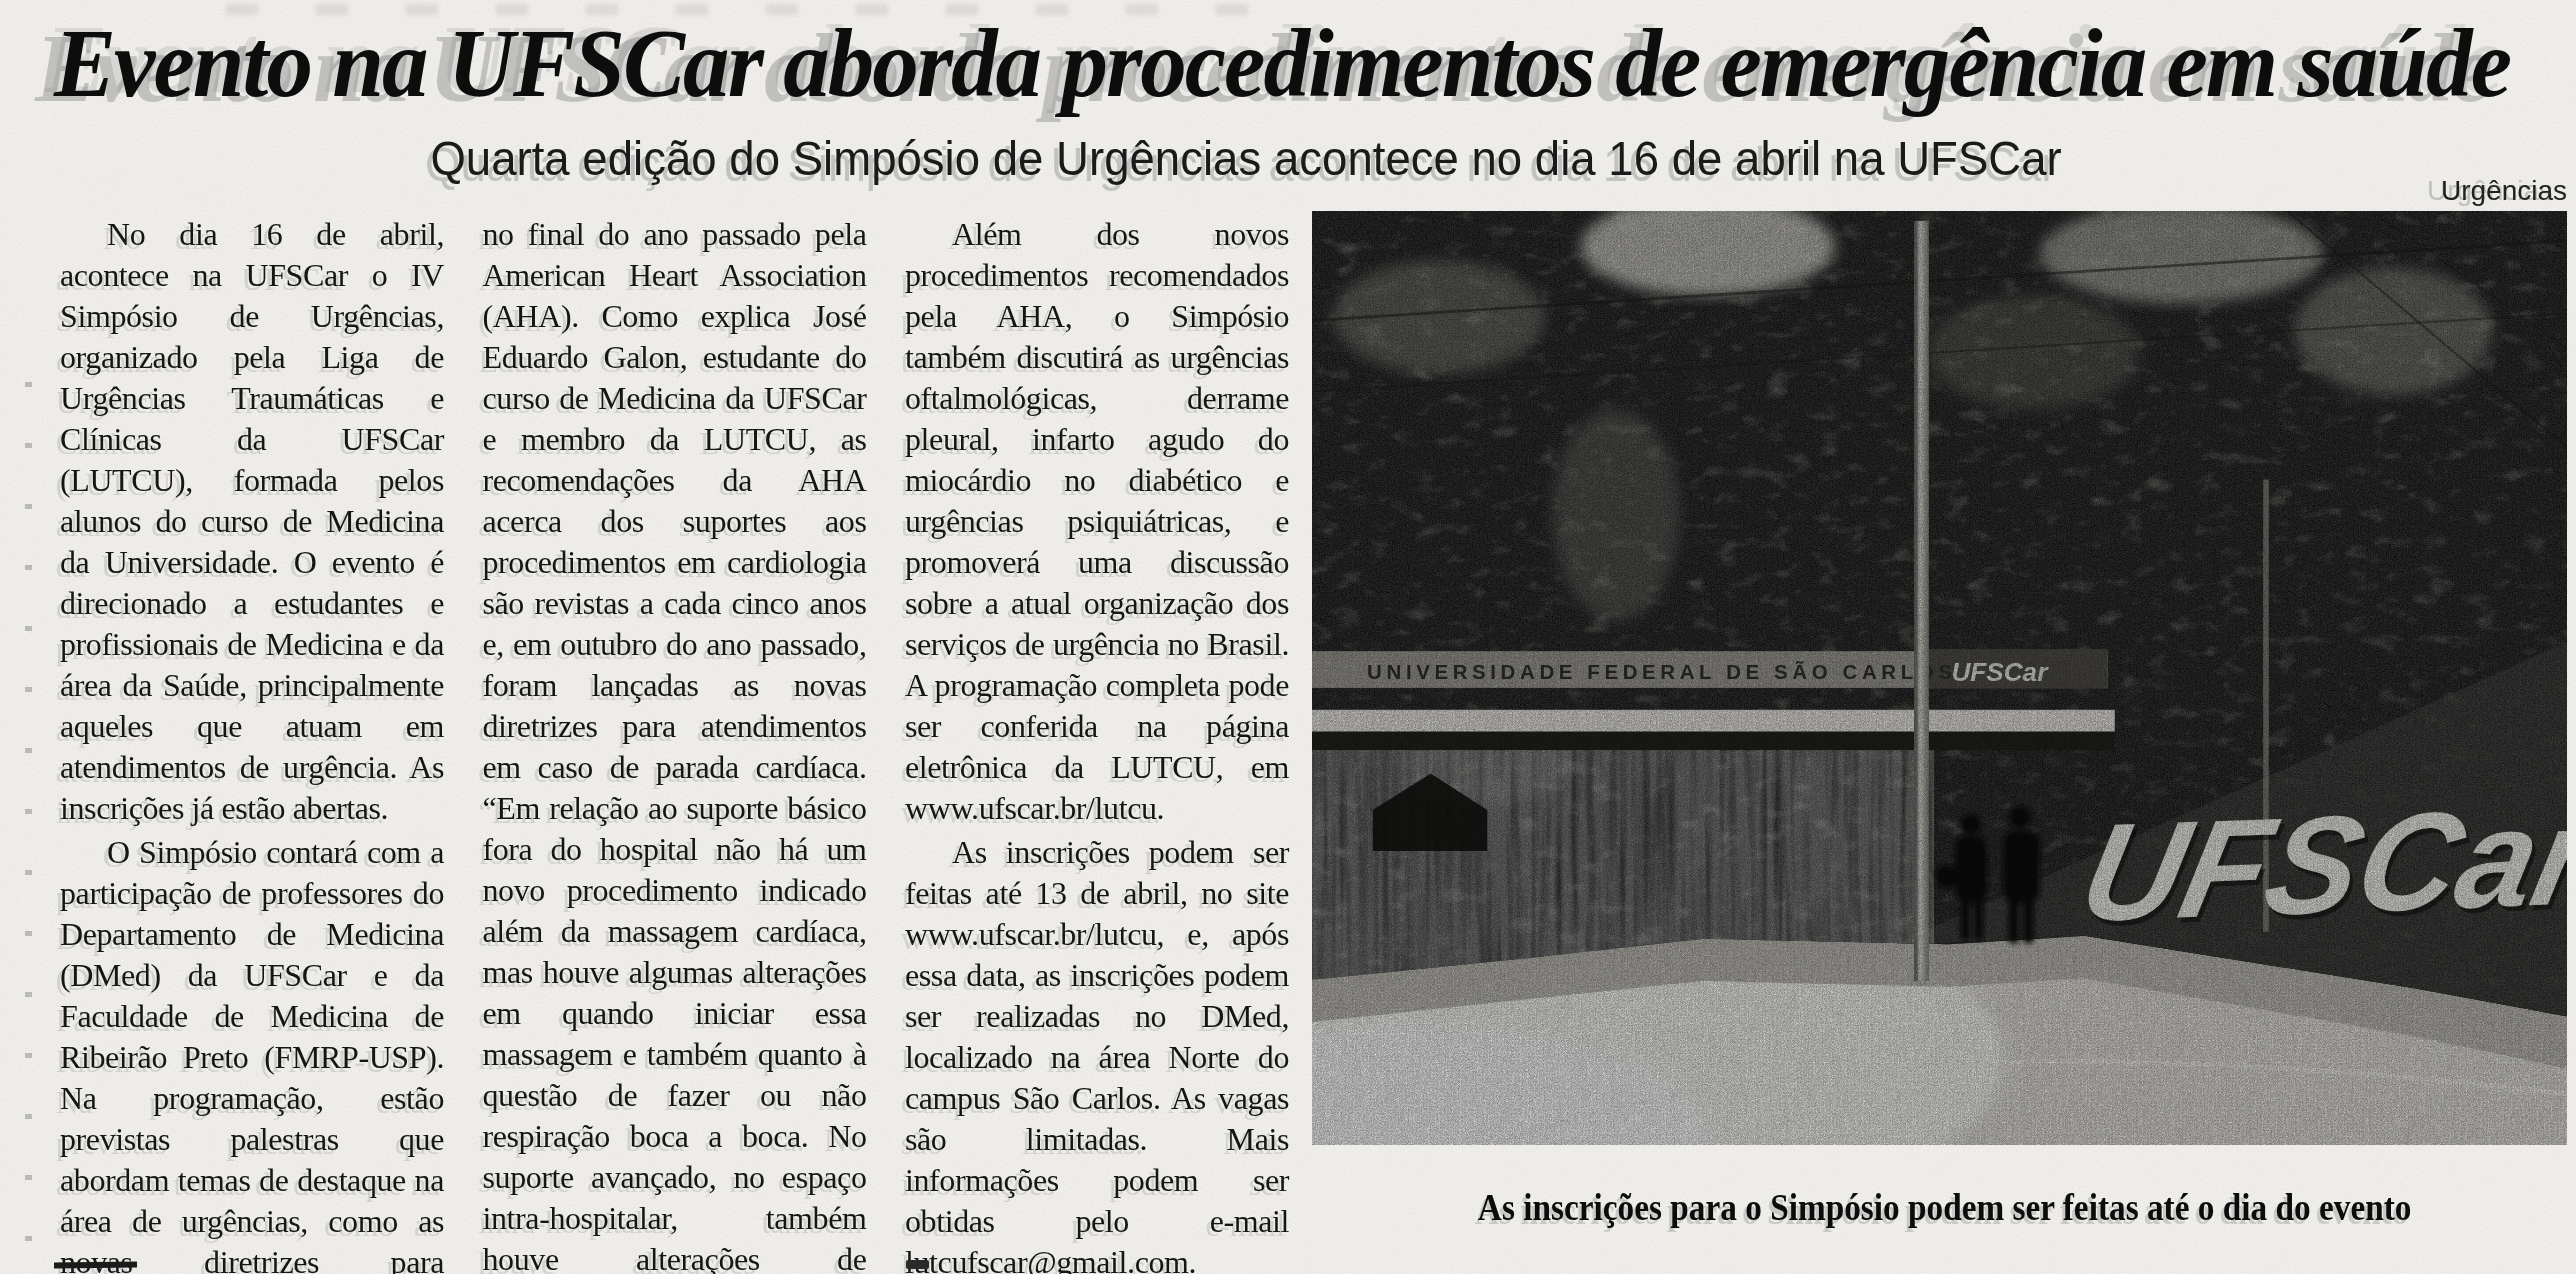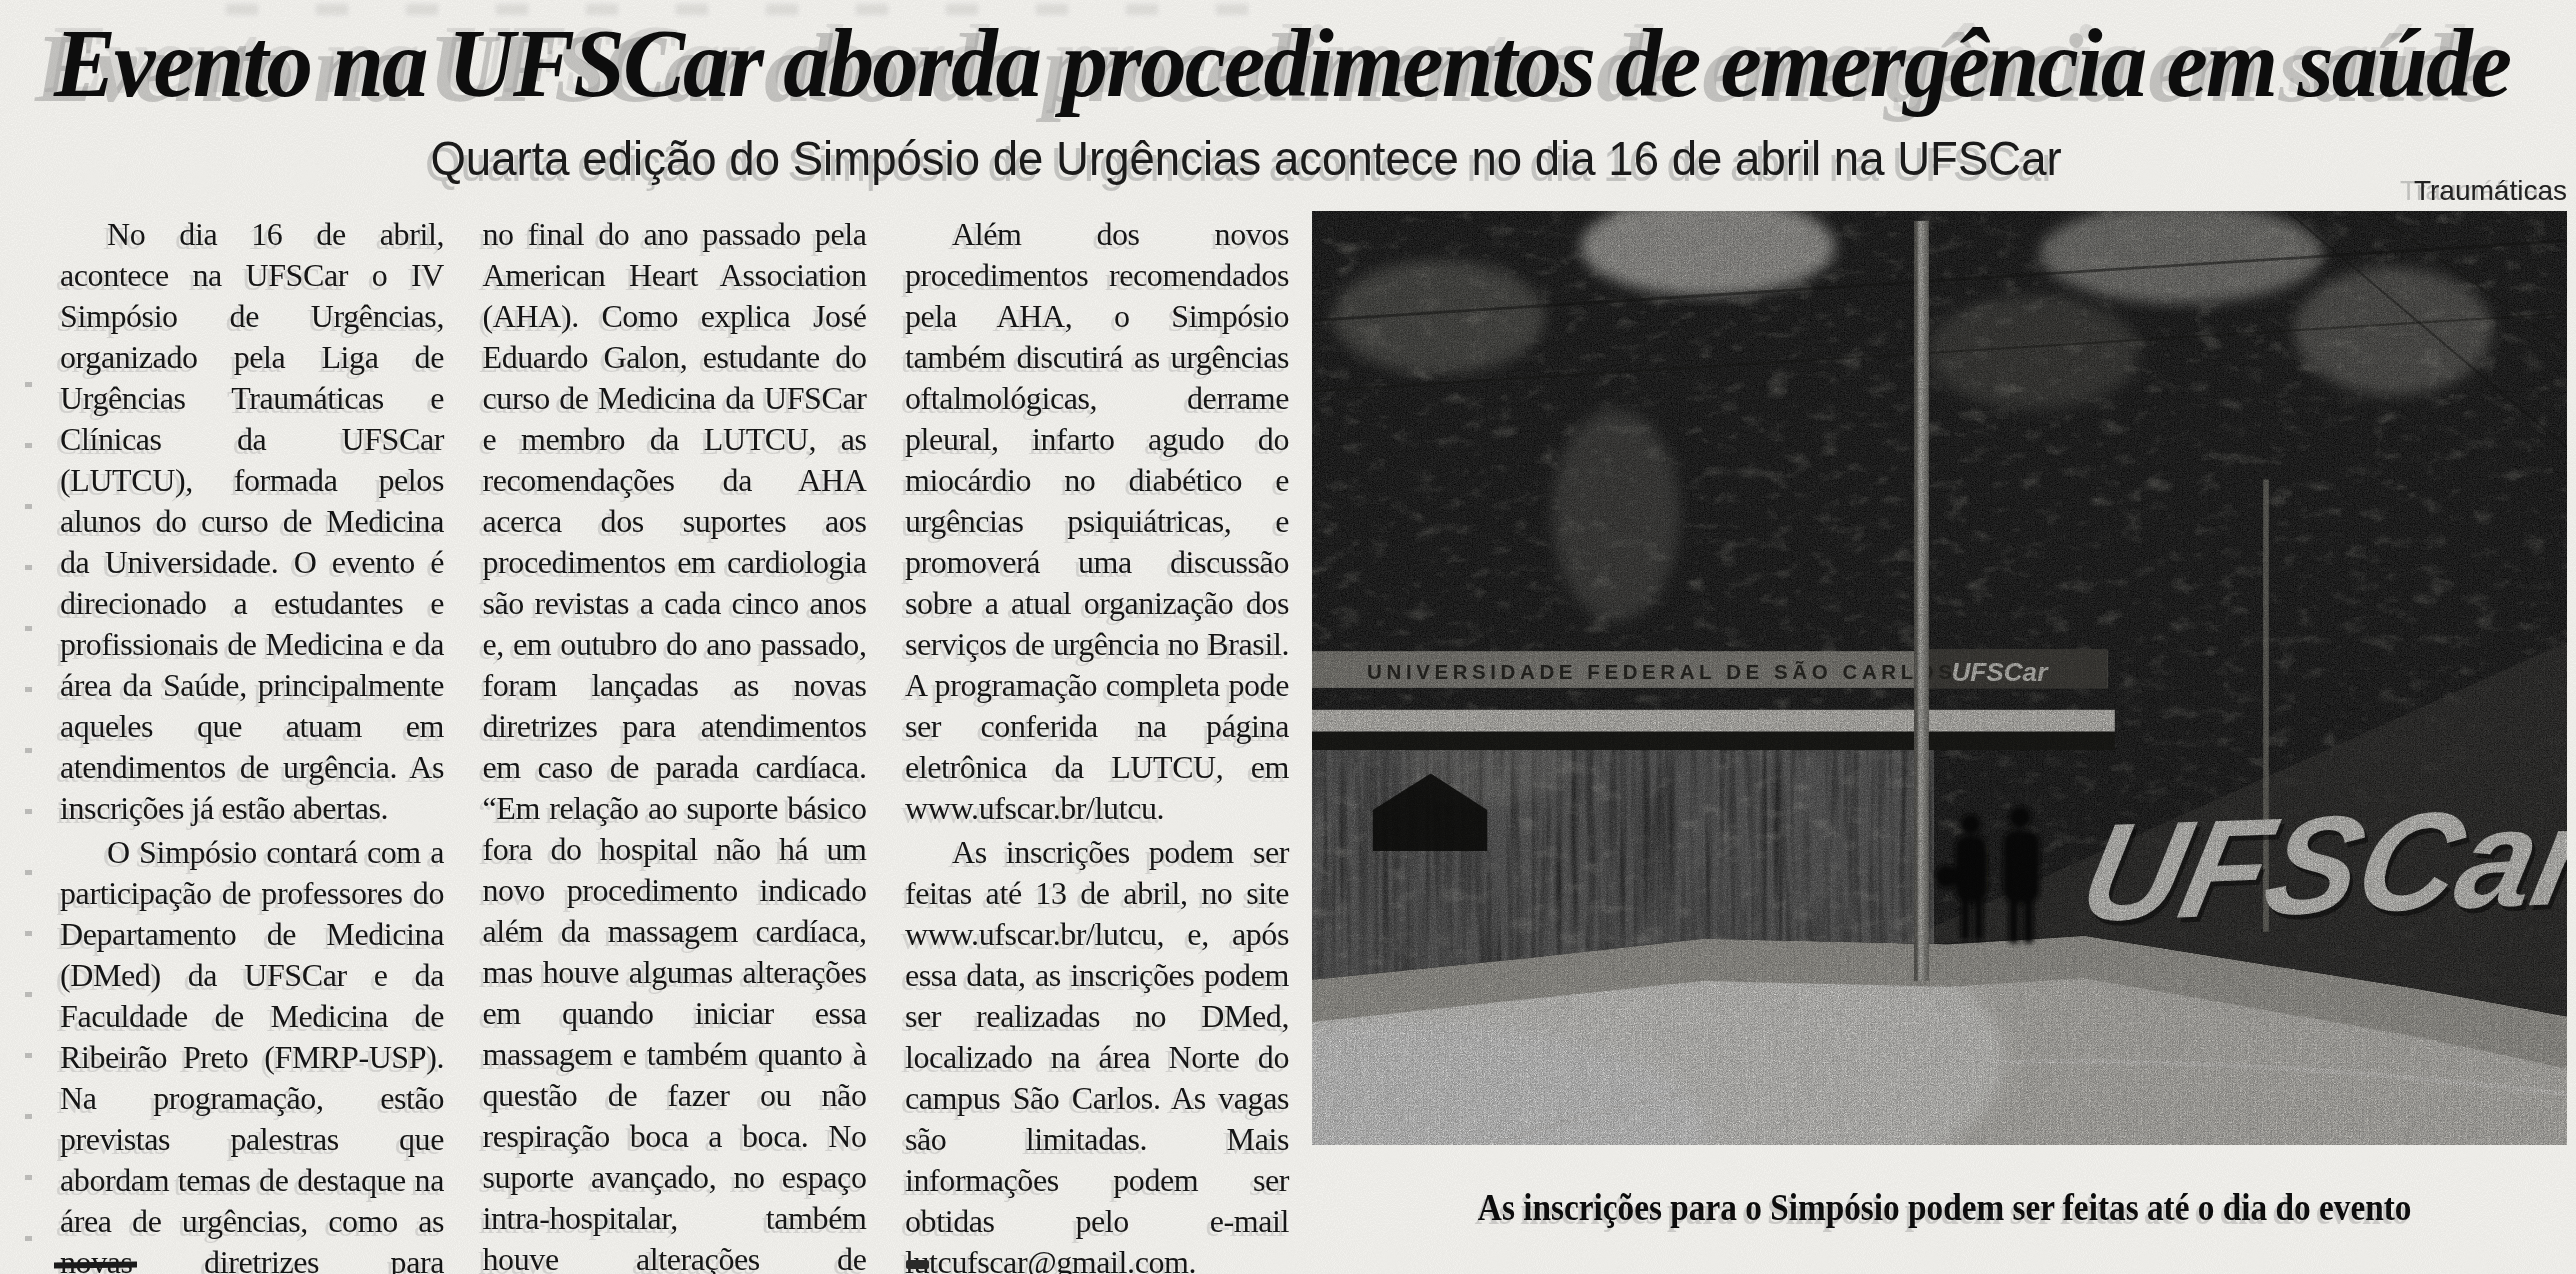--- a/index.html
+++ b/index.html
@@ -100,21 +100,21 @@
     </div>
     <div class="col">
       <p class="para">no final do ano passado pela American Heart Association (AHA). Como explica José Eduardo Galon, estudante do curso de Medicina da UFSCar e membro da LUTCU, as recomendações da AHA acerca dos suportes aos procedimentos em cardiologia são revistas a cada cinco anos e, em outubro do ano passado, foram lançadas as novas diretrizes para atendimentos em caso de parada cardíaca. “Em relação ao suporte básico fora do hospital não há um novo procedimento indicado além da massagem cardíaca, mas houve algumas alterações em quando iniciar essa massagem e também quanto à questão de fazer ou não respiração boca a boca. No suporte avançado, no espaço intra-hospitalar, também houve alterações de procedimentos e medica-</p>
     </div>
     <div class="col">
       <p class="para indent">Além dos novos procedimentos recomendados pela AHA, o Simpósio também discutirá as urgências oftalmológicas, derrame pleural, infarto agudo do miocárdio no diabético e urgências psiquiátricas, e promoverá uma discussão sobre a atual organização dos serviços de urgência no Brasil. A programação completa pode ser conferida na página eletrônica da LUTCU, em www.ufscar.br/lutcu.</p>
       <p class="para indent">As inscrições podem ser feitas até 13 de abril, no site www.ufscar.br/lutcu, e, após essa data, as inscrições podem ser realizadas no DMed, localizado na área Norte do campus São Carlos. As vagas são limitadas. Mais informações podem ser obtidas pelo e-mail lutcufscar@gmail.com.</p>
     </div>
   </div>
 
-  <div class="photo-credit">Traumáticas</div>
+  <div class="photo-credit">Urgências</div>
 
   <div class="photo">
     <svg viewBox="0 0 1776 1322" preserveAspectRatio="none">
       <defs>
         <linearGradient id="roadGrad" x1="0" y1="0" x2="0" y2="1">
           <stop offset="0" stop-color="#b9b8b2"></stop>
           <stop offset="0.5" stop-color="#dddcd6"></stop>
           <stop offset="1" stop-color="#efedе8"></stop>
         </linearGradient>
         <linearGradient id="poleGrad" x1="0" y1="0" x2="1" y2="0">

